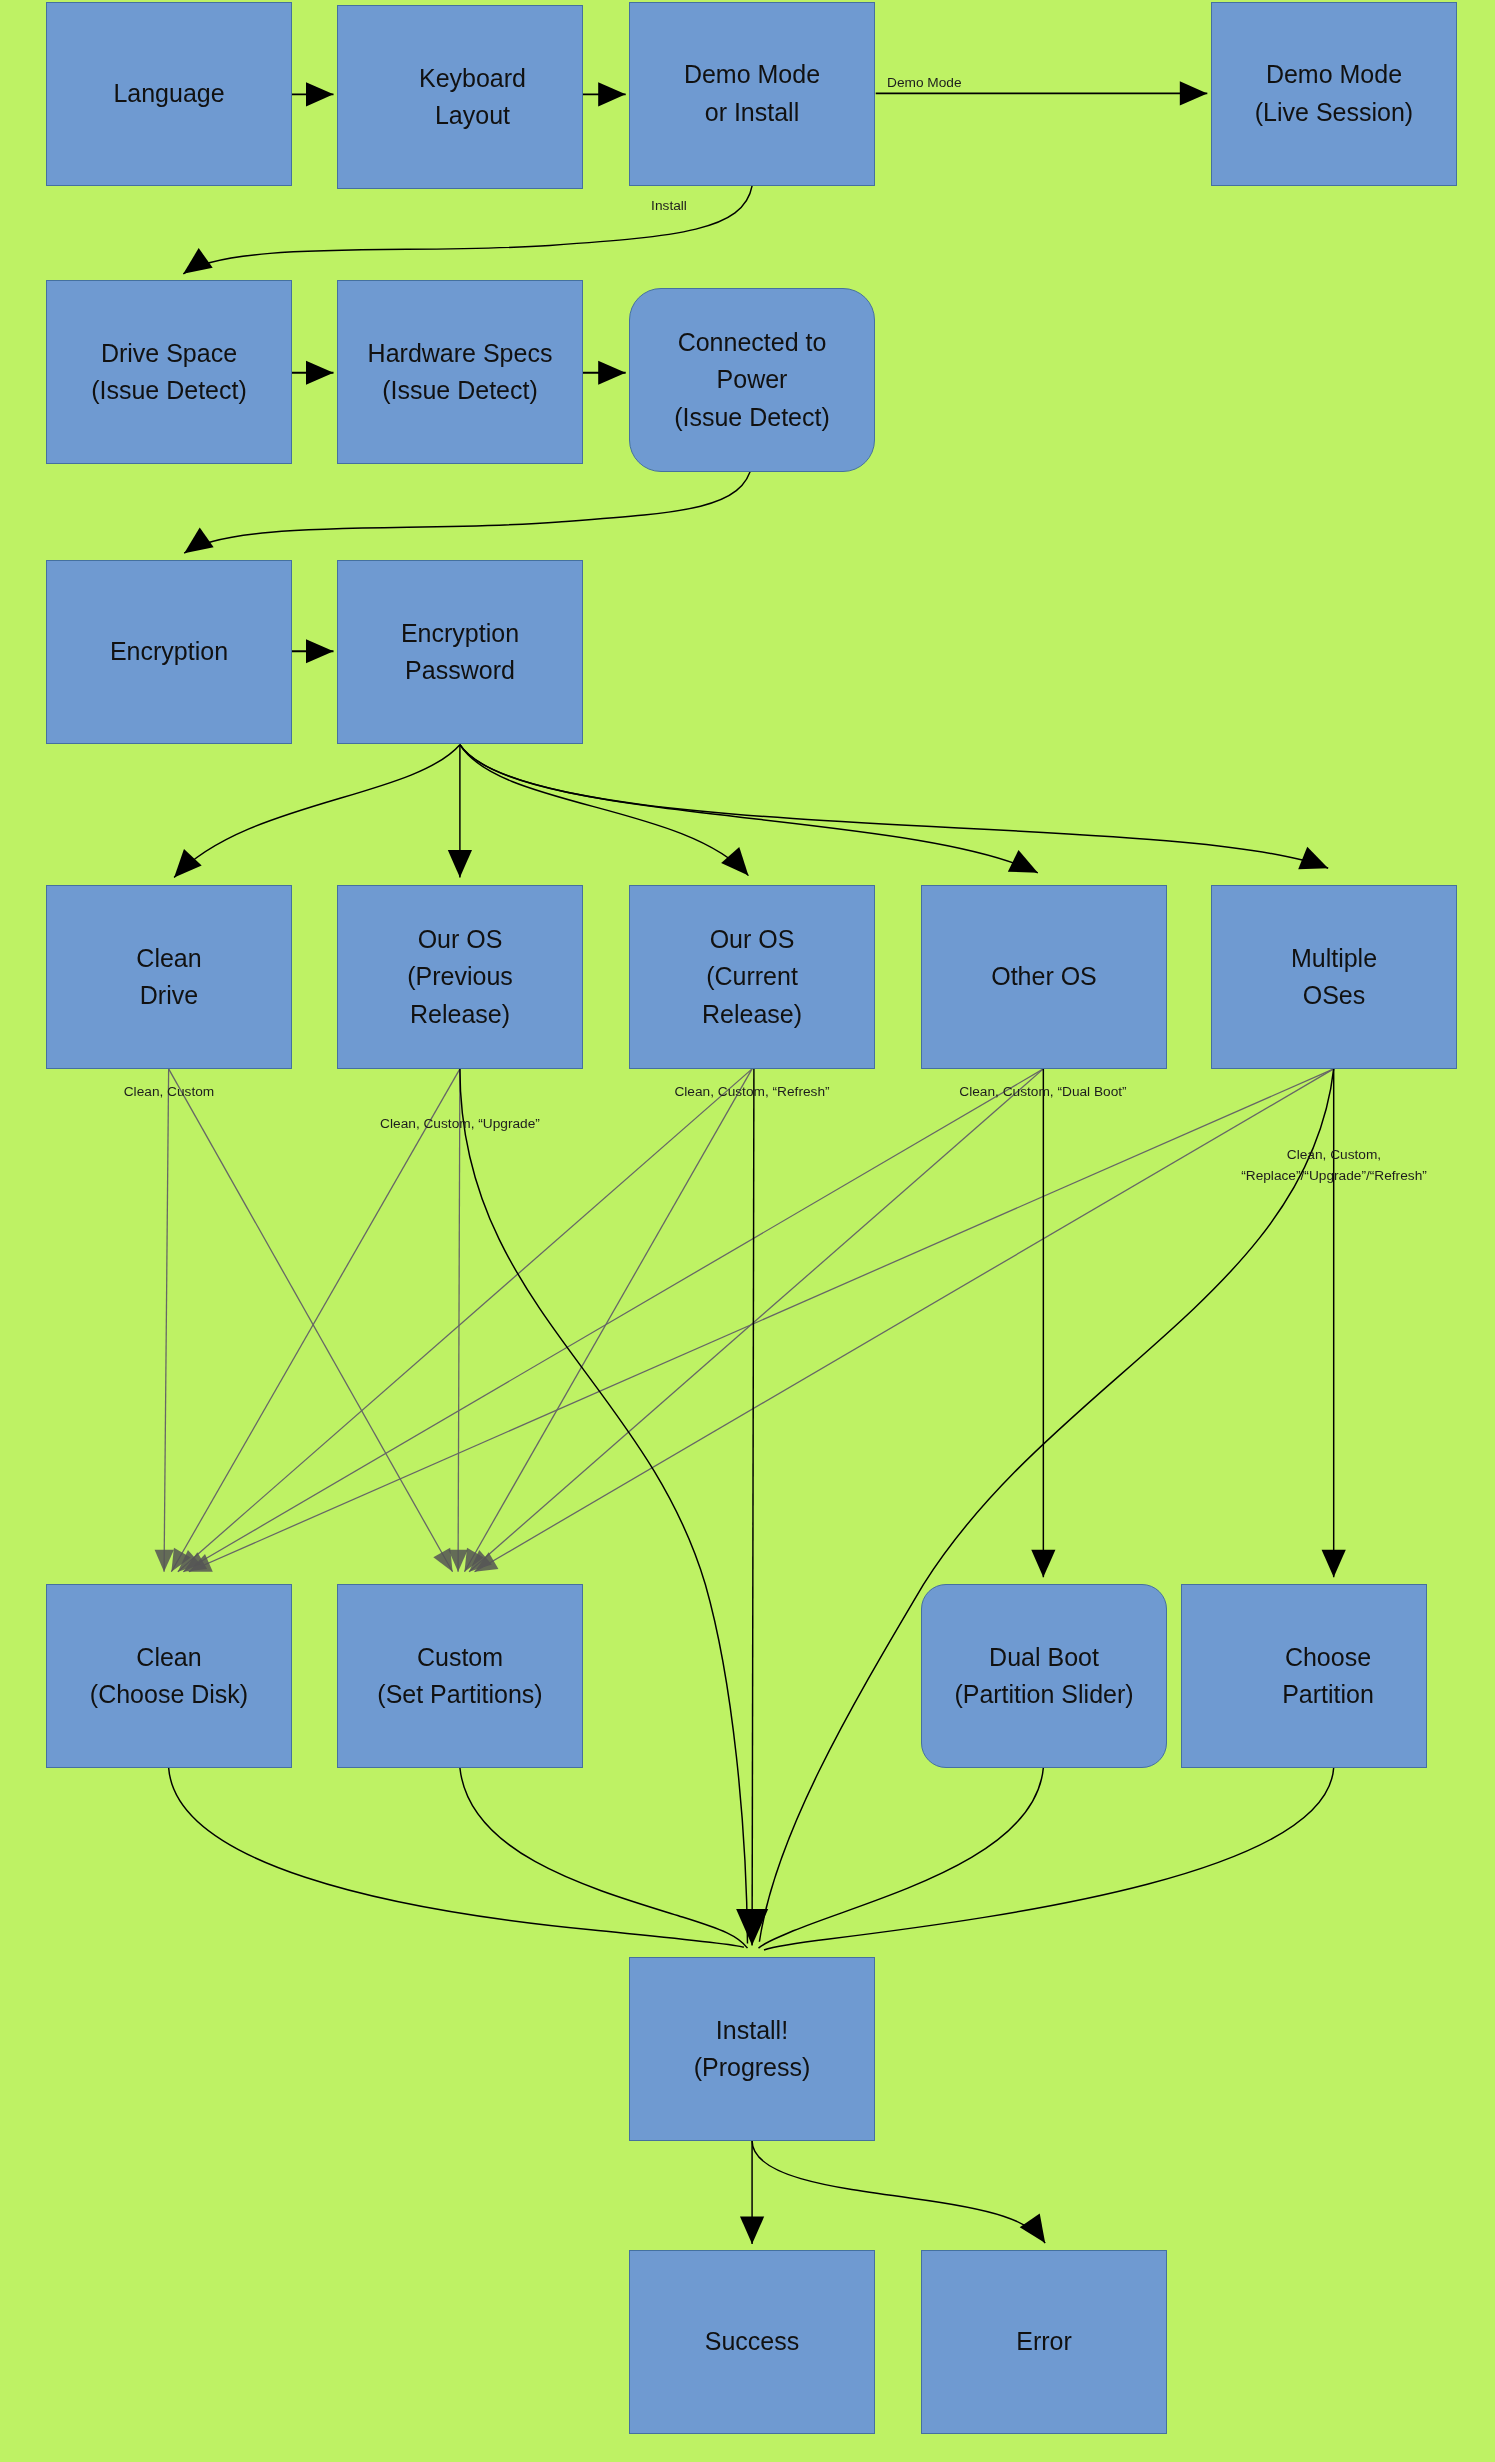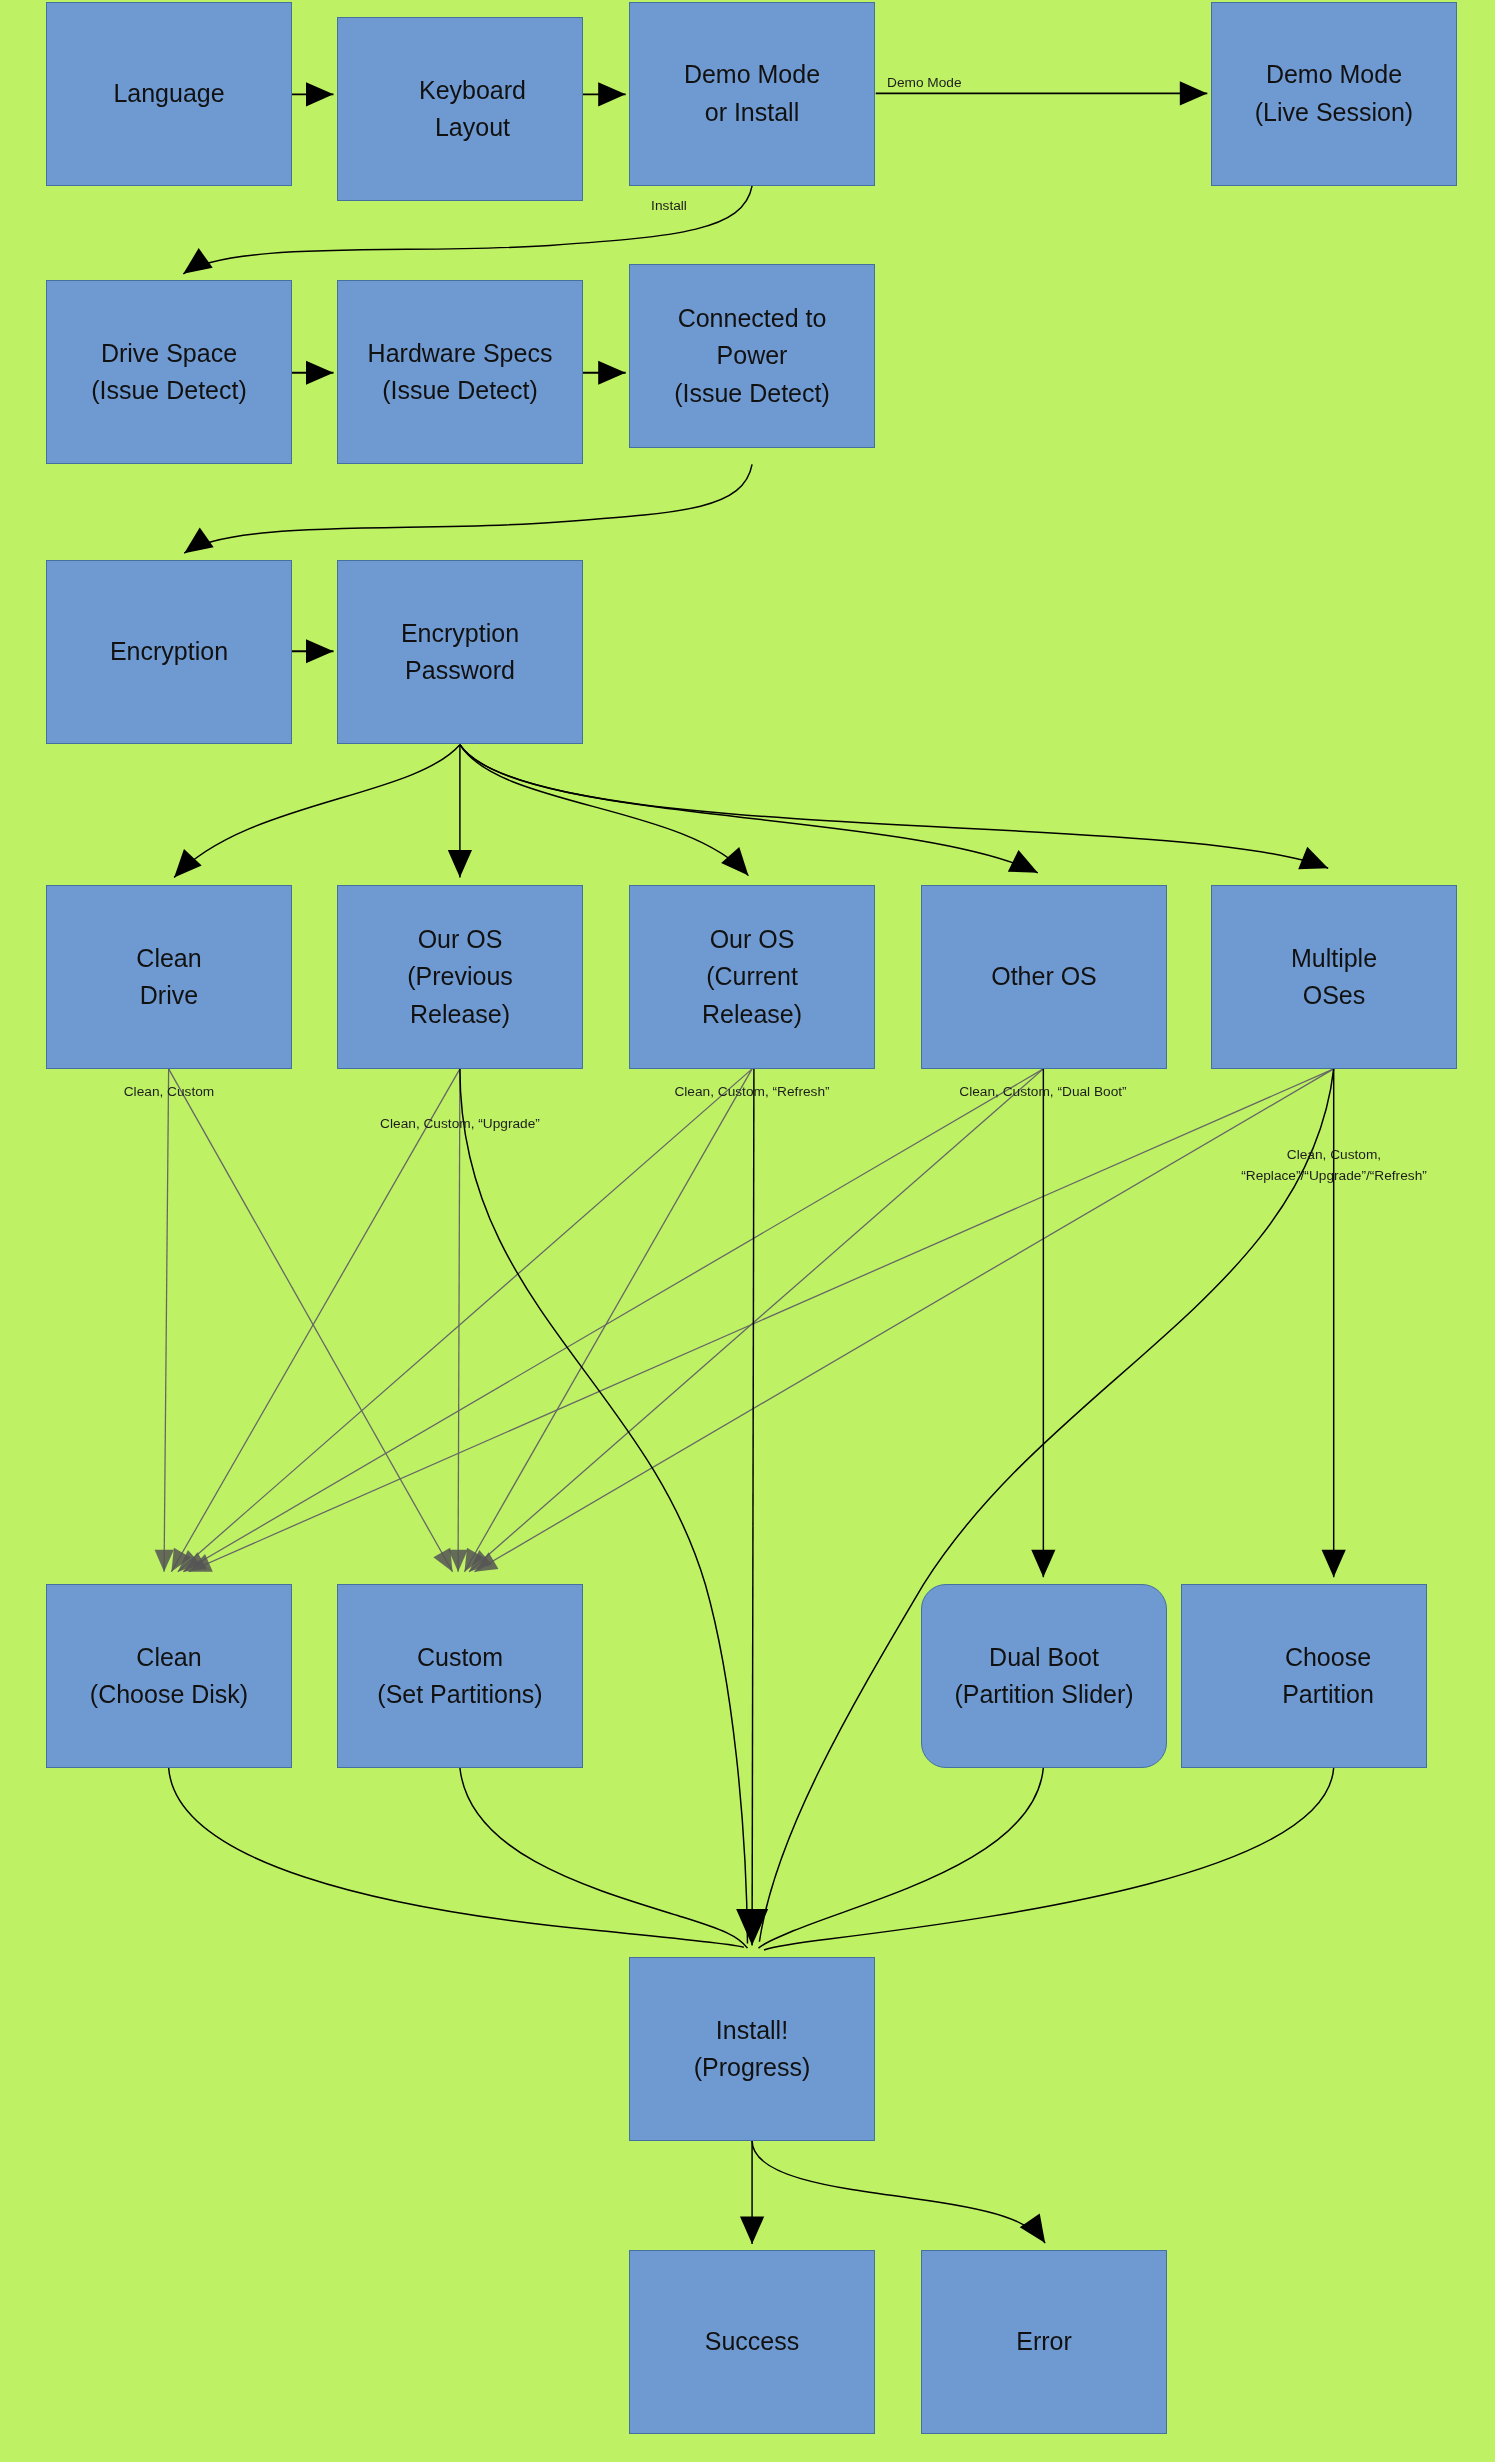--- a/index.html
+++ b/index.html
@@ -20,26 +20,26 @@
     white-space:pre-line;font-size:25px;line-height:1.5;color:var(--text,#111111);
   }
   .elabel{
     position:absolute;font-size:13.7px;line-height:1.55;color:#1d1d1d;
     white-space:pre-line;text-align:center;
   }
   .elabel.left{text-align:left;}
   .ctr{transform:translateX(-50%);}
   
   .p-language{left:46px;top:1.8px;}
-  .p-keyboard{left:337px;top:17px;padding-left:25px;}
+  .p-keyboard{left:337px;top:5px;padding-left:25px;}
   .p-demo-or-install{left:629px;top:1.8px;}
   .p-demo-live{left:1211px;top:1.8px;}
   .p-drive-space{left:46px;top:280px;}
   .p-hardware{left:337px;top:280px;}
-  .p-power{left:629px;top:264px;}
+  .p-power{left:629px;top:288px;border-radius:32px;}
   .p-encryption{left:46px;top:560px;}
   .p-enc-pass{left:337px;top:560px;}
   .p-clean-drive{left:46px;top:885px;}
   .p-os-prev{left:337px;top:885px;}
   .p-os-curr{left:629px;top:885px;}
   .p-other-os{left:921px;top:885px;}
   .p-multi-os{left:1211px;top:885px;}
   .p-clean-disk{left:46px;top:1584px;}
   .p-custom{left:337px;top:1584px;}
   .p-dual-boot{left:921px;top:1584px;border-radius:25px;}

